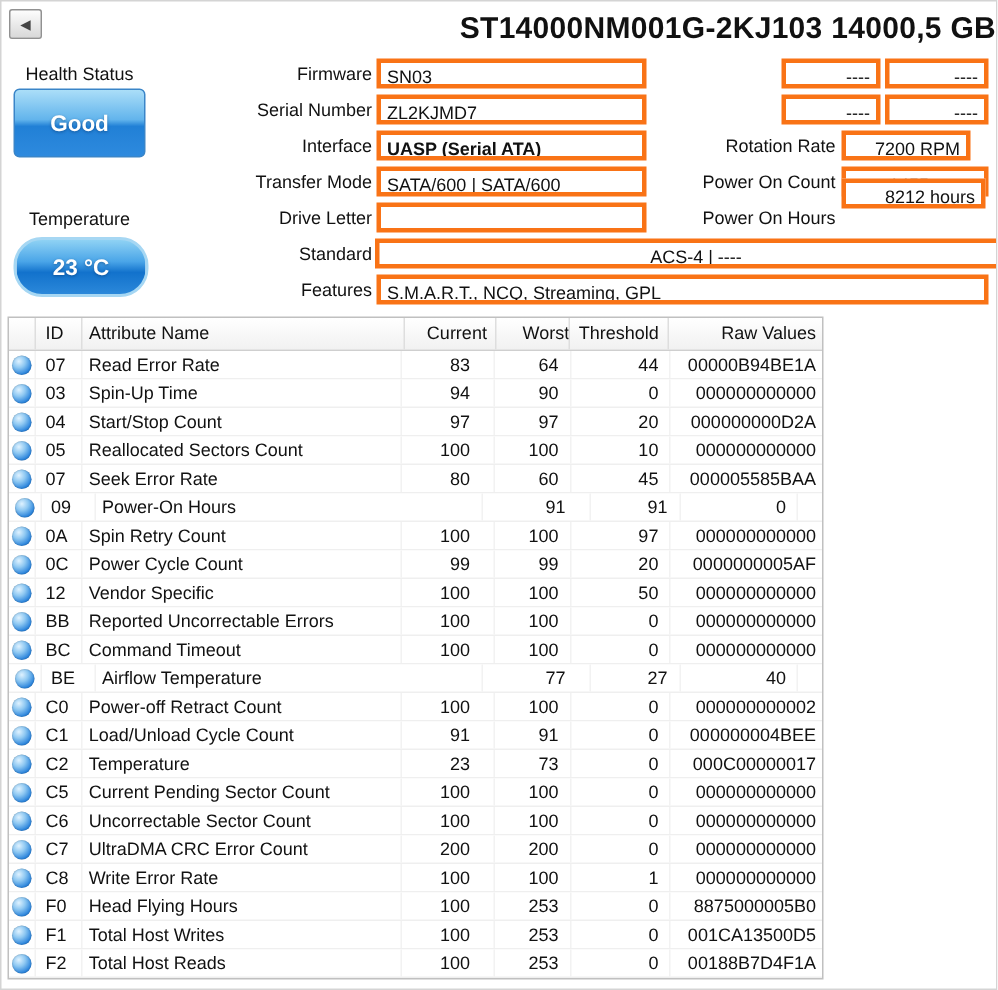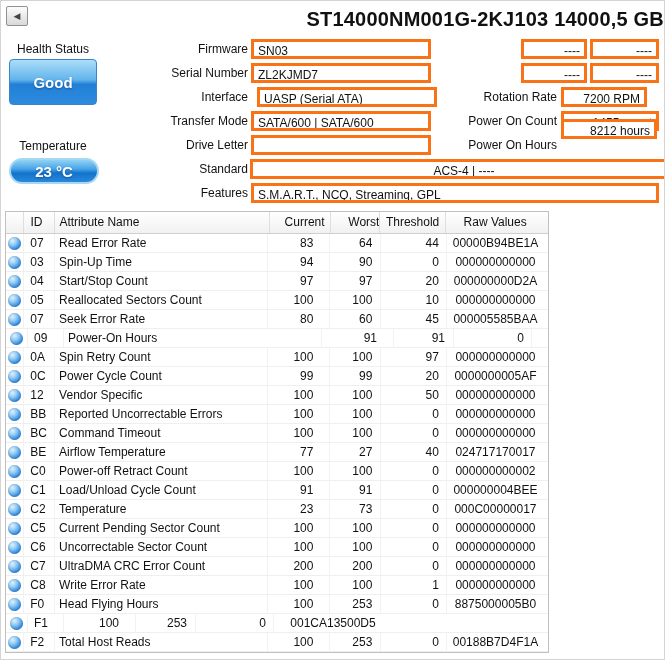--- a/index.html
+++ b/index.html
@@ -19,21 +19,21 @@
   .health-label { top:41px; }
   .temp-label { top:138px; }
 
   .health-btn { position:absolute; left:8px; top:58px; width:88px; height:46px;
     border:1px solid #3a85c8; border-radius:4px;
     background:linear-gradient(180deg,#abdef8 0%,#62b4ec 45%,#2180d6 55%,#2e8ade 100%);
     color:#fff; font-weight:bold; font-size:15px; font-family:inherit;
     display:flex; align-items:center; justify-content:center;
     text-shadow:0 1px 2px rgba(0,40,90,.45); cursor:pointer; }
 
-  .temp-btn { position:absolute; left:8px; top:157px; width:90px; height:26px;
+  .temp-btn { position:absolute; left:8px; top:157px; width:90px; height:40px;
     border:2px solid #a6d7f3; border-radius:19px;
     background:linear-gradient(180deg,#8fd2f4 0%,#4aa5e8 40%,#1272cc 60%,#2b88da 100%);
     color:#fff; font-weight:bold; font-size:15px; font-family:inherit;
     display:flex; align-items:center; justify-content:center;
     text-shadow:0 1px 2px rgba(0,40,90,.45); cursor:pointer; }
 
   .f-label { position:absolute; font-size:12px; color:#111; text-align:right; white-space:nowrap; }
   .f-box { position:absolute; height:20px; border:3px solid #f97316; background:#fff;
     font-size:12px; color:#111; line-height:18px; padding:0 4px; white-space:nowrap; overflow:hidden; }
   .f-box.right { text-align:right; }
@@ -42,21 +42,21 @@
   .t-header { display:flex; height:22px; background:linear-gradient(#ffffff,#f1f1f1); border-bottom:1px solid #cfcfcf; }
   .t-hcell { font-size:12px; color:#111; line-height:21px; border-right:1px solid #dedede; white-space:nowrap; overflow:hidden; }
   .t-row { display:flex; height:19px; border-bottom:1px solid #efefef; background:#fff; }
   .t-cell { font-size:12px; color:#111; line-height:18px; border-right:1px solid #f2f2f2; white-space:nowrap; overflow:hidden; }
   .c-dot { width:22px; display:flex; align-items:center; justify-content:center; }
   .c-id  { width:36px; padding-left:6px; }
   .c-name{ width:258px; padding-left:4px; }
   .c-cur { width:72px; text-align:right; padding-right:16px; }
   .c-wor { width:60px; text-align:right; padding-right:8px; }
   .c-thr { width:78px; text-align:right; padding-right:7px; }
-  .c-raw { width:122px; text-align:center; padding-right:4px; border-right:none; }
+  .c-raw { width:122px; text-align:right; padding-right:4px; border-right:none; }
   .t-header .c-cur { padding-right:5px; }
   .t-header .c-wor { padding-right:0; }
   .t-header .c-thr { padding-right:6px; }
   .dot { width:13px; height:13px; border-radius:50%;
     background:radial-gradient(circle at 35% 30%, #dff2ff 0%, #8ec8f2 35%, #2f87dd 70%, #0f5fb4 100%);
     box-shadow:inset 0 0 1px rgba(0,0,0,.35); }
 </style>
 </head>
 <body>
 
@@ -205,21 +205,20 @@
       </div>
       <div class="t-row">
         <div class="t-cell c-dot">
           <span class="dot"></span>
         </div>
         <div class="t-cell c-id">BE</div>
         <div class="t-cell c-name">Airflow Temperature</div>
         <div class="t-cell c-cur">77</div>
         <div class="t-cell c-wor">27</div>
         <div class="t-cell c-thr">40</div>
-        <div class="t-cell c-raw">024717170017</div>
       </div>
       <div class="t-row">
         <div class="t-cell c-dot">
           <span class="dot"></span>
         </div>
         <div class="t-cell c-id">C0</div>
         <div class="t-cell c-name">Power-off Retract Count</div>
         <div class="t-cell c-cur">100</div>
         <div class="t-cell c-wor">100</div>
         <div class="t-cell c-thr">0</div>
@@ -300,20 +299,21 @@
         <div class="t-cell c-cur">100</div>
         <div class="t-cell c-wor">253</div>
         <div class="t-cell c-thr">0</div>
         <div class="t-cell c-raw">8875000005B0</div>
       </div>
       <div class="t-row">
         <div class="t-cell c-dot">
           <span class="dot"></span>
         </div>
         <div class="t-cell c-id">F1</div>
+        <div class="t-cell c-name">Total Host Writes</div>
         <div class="t-cell c-cur">100</div>
         <div class="t-cell c-wor">253</div>
         <div class="t-cell c-thr">0</div>
         <div class="t-cell c-raw">001CA13500D5</div>
       </div>
       <div class="t-row">
         <div class="t-cell c-dot">
           <span class="dot"></span>
         </div>
         <div class="t-cell c-id">F2</div>
@@ -322,21 +322,21 @@
         <div class="t-cell c-wor">253</div>
         <div class="t-cell c-thr">0</div>
         <div class="t-cell c-raw">00188B7D4F1A</div>
       </div>
     </div>
 <div class="f-label" style="left: 80px; width: 167px; top: 41px;">Firmware</div>
     <div class="f-box" style="left: 250px; top: 38px; width: 180px;">SN03</div>
     <div class="f-label" style="left: 80px; width: 167px; top: 65px;">Serial Number</div>
     <div class="f-box" style="left: 250px; top: 62px; width: 180px;">ZL2KJMD7</div>
     <div class="f-label" style="left: 80px; width: 167px; top: 89px;">Interface</div>
-    <div class="f-box" style="left: 256px; top: 86px; width: 180px;">UASP (Serial ATA)</div>
+    <div class="f-box" style="left: 250px; top: 86px; width: 180px; font-weight: bold;">UASP (Serial ATA)</div>
     <div class="f-label" style="left: 80px; width: 167px; top: 113px;">Transfer Mode</div>
     <div class="f-box" style="left: 250px; top: 110px; width: 180px;">SATA/600 | SATA/600</div>
     <div class="f-label" style="left: 80px; width: 167px; top: 137px;">Drive Letter</div>
     <div class="f-box" style="left: 250px; top: 134px; width: 180px;"></div>
     <div class="f-label" style="left: 80px; width: 167px; top: 161px;">Standard</div>
     <div class="f-box" style="left: 249px; top: 158px; width: 428px; text-align: center;">ACS-4 | ----</div>
     <div class="f-label" style="left: 80px; width: 167px; top: 185px;">Features</div>
     <div class="f-box" style="left: 250px; top: 182px; width: 408px;">S.M.A.R.T., NCQ, Streaming, GPL</div>
     <div class="f-box right" style="left: 520px; top: 38px; width: 66px;">----</div>
     <div class="f-box right" style="left: 589px; top: 38px; width: 69px;">----</div>

